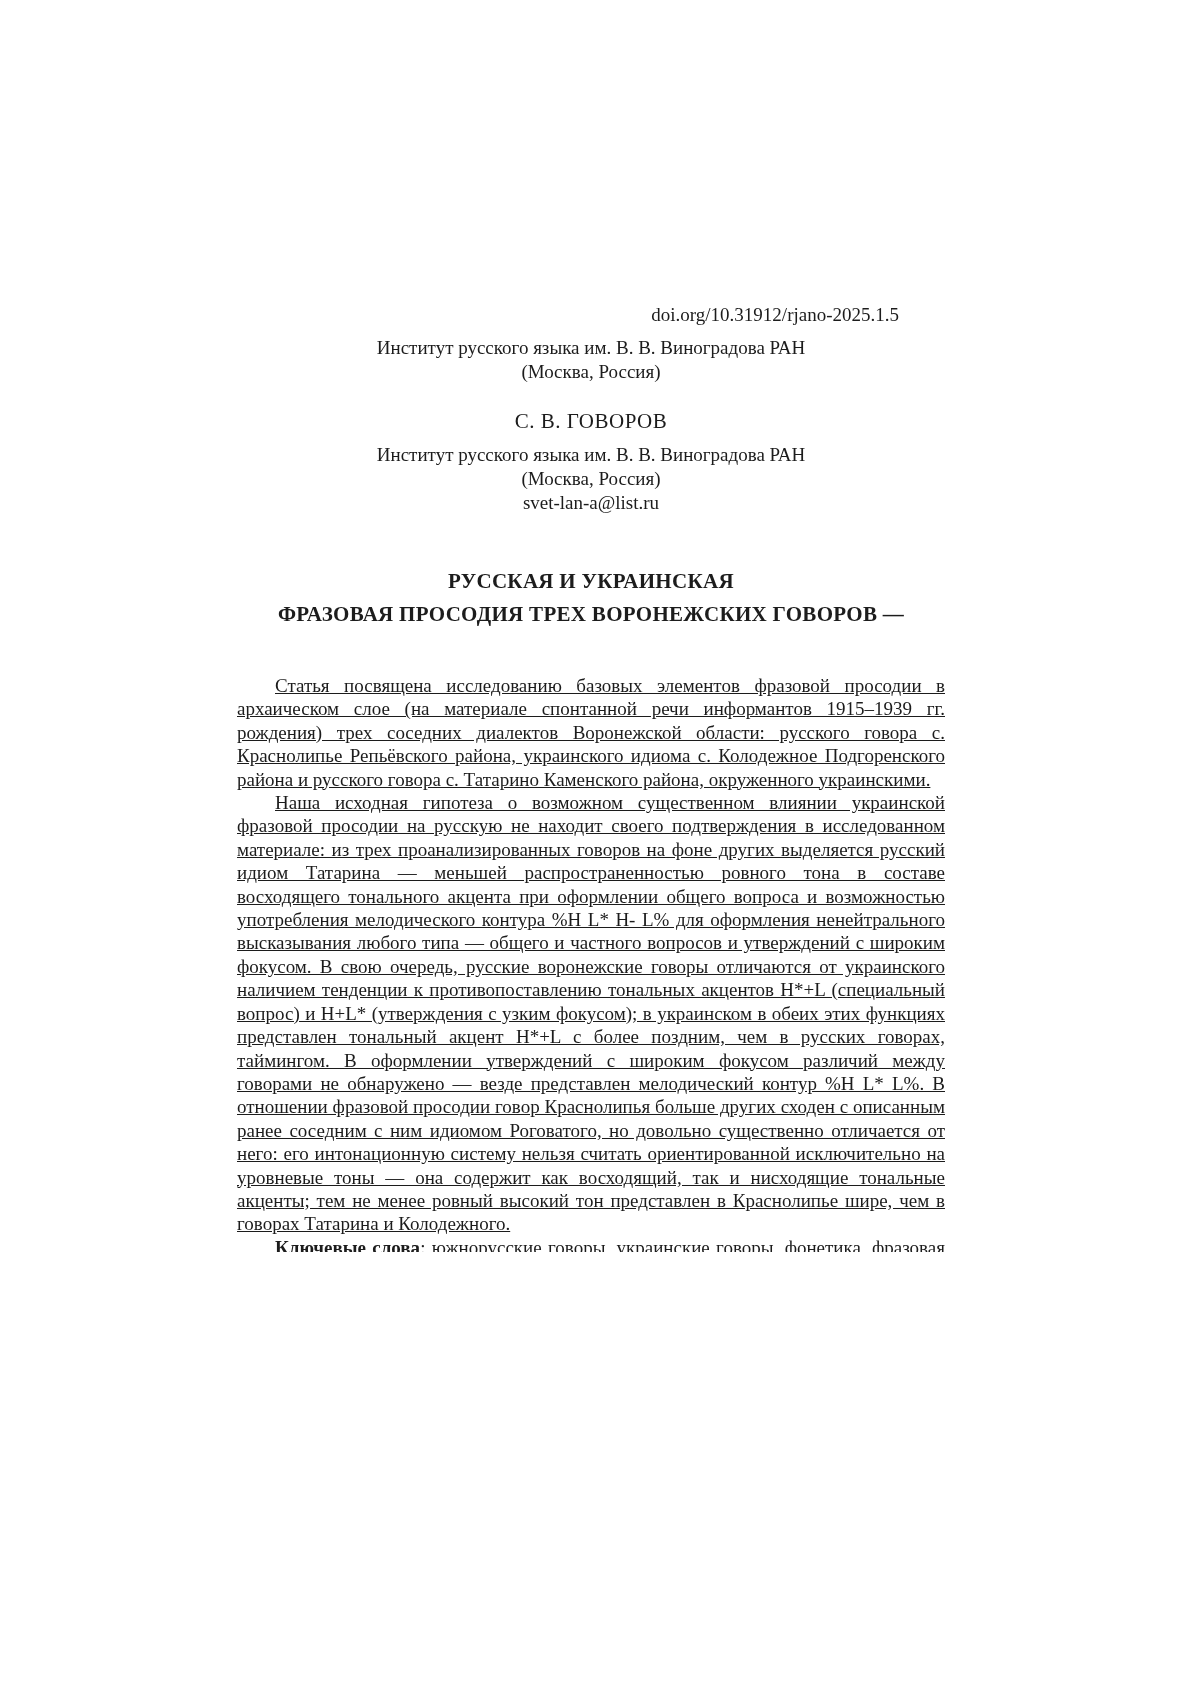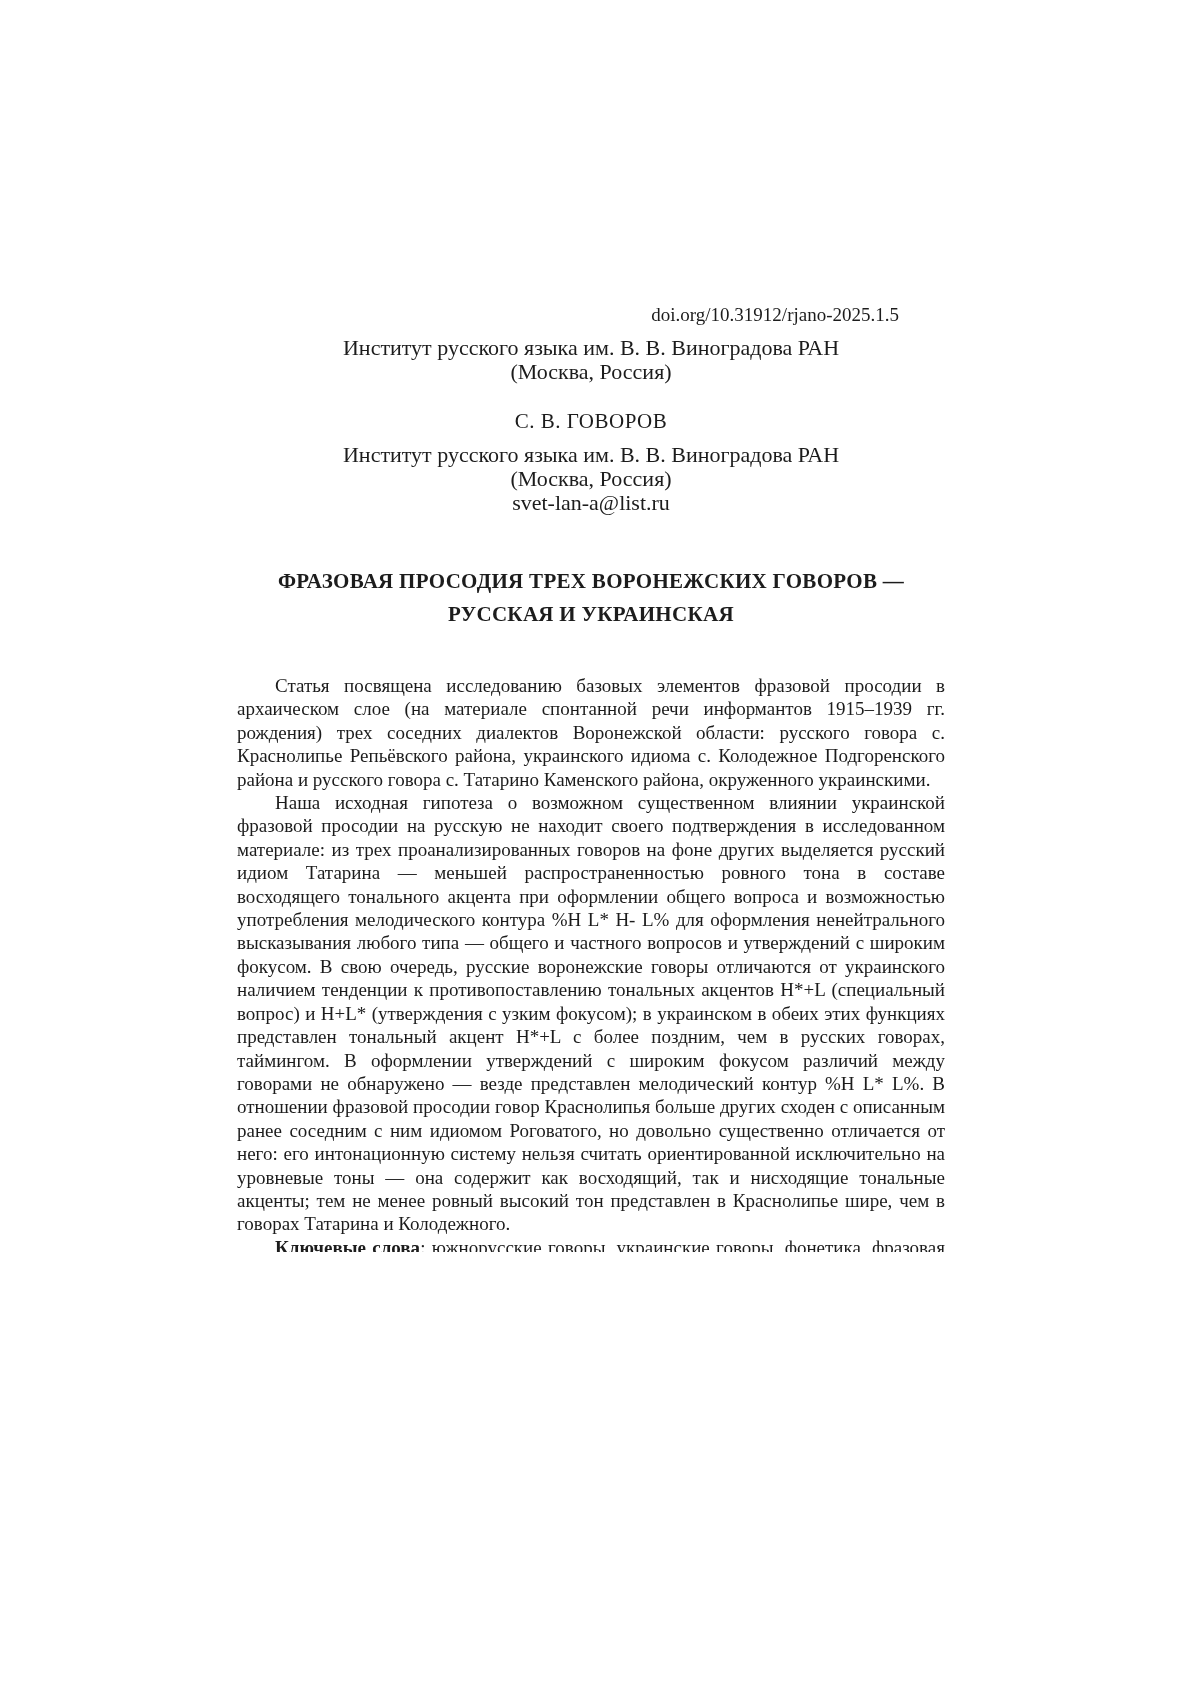--- a/index.html
+++ b/index.html
@@ -32,40 +32,41 @@
   .author-block { text-align: center; }
   .author-name {
     font-size: 21px;
     line-height: 26px;
     letter-spacing: 0.5px;
   }
   .author-name.first { margin-top: 60px; }
   .author-name.second { margin-top: 24px; }
   .author-affil {
     margin-top: 9px;
-    font-size: 22px;
+    font-size: 19px;
     line-height: 24px;
   }
   .paper-title {
     margin-top: 50px;
     text-align: center;
     font-size: 21px;
     font-weight: bold;
     line-height: 33px;
     letter-spacing: 0.3px;
   }
   .abstract {
     margin-top: 43px;
     font-size: 19px;
     line-height: 23.4px;
     text-align: justify;
   }
   .abstract p {
     margin: 0;
     text-indent: 38px;
+    text-decoration: underline;
   }
   .keywords {
     font-size: 19px;
     line-height: 23.4px;
     text-align: justify;
     text-indent: 38px;
   }
   .keywords .kw-label { font-weight: bold; }
 </style>
 </head>
@@ -86,22 +87,22 @@
     <div class="author-block">
       <div class="author-name second">С. В. ГОВОРОВ</div>
       <div class="author-affil">
         <div>Институт русского языка им. В. В. Виноградова РАН</div>
         <div>(Москва, Россия)</div>
         <div>svet-lan-a@list.ru</div>
       </div>
     </div>
 
     <div class="paper-title">
+      <div>РУССКАЯ И УКРАИНСКАЯ</div>
       <div>ФРАЗОВАЯ ПРОСОДИЯ ТРЕХ ВОРОНЕЖСКИХ ГОВОРОВ —</div>
-      <div>РУССКАЯ И УКРАИНСКАЯ</div>
     </div>
 
     <div class="abstract">
       <p>Статья посвящена исследованию базовых элементов фразовой просодии в архаическом слое (на материале спонтанной речи информантов 1915–1939 гг. рождения) трех соседних диалектов Воронежской области: русского говора с. Краснолипье Репьёвского района, украинского идиома с. Колодежное Подгоренского района и русского говора с. Татарино Каменского района, окруженного украинскими.</p>
       <p>Наша исходная гипотеза о возможном существенном влиянии украинской фразовой просодии на русскую не находит своего подтверждения в исследованном материале: из трех проанализированных говоров на фоне других выделяется русский идиом Татарина — меньшей распространенностью ровного тона в составе восходящего тонального акцента при оформлении общего вопроса и возможностью употребления мелодического контура %H L* H- L% для оформления ненейтрального высказывания любого типа — общего и частного вопросов и утверждений с широким фокусом. В свою очередь, русские воронежские говоры отличаются от украинского наличием тенденции к противопоставлению тональных акцентов H*+L (специальный вопрос) и H+L* (утверждения с узким фокусом); в украинском в обеих этих функциях представлен тональный акцент H*+L с более поздним, чем в русских говорах, таймингом. В оформлении утверждений с широким фокусом различий между говорами не обнаружено — везде представлен мелодический контур %H L* L%. В отношении фразовой просодии говор Краснолипья больше других сходен с описанным ранее соседним с ним идиомом Роговатого, но довольно существенно отличается от него: его интонационную систему нельзя считать ориентированной исключительно на уровневые тоны — она содержит как восходящий, так и нисходящие тональные акценты; тем не менее ровный высокий тон представлен в Краснолипье шире, чем в говорах Татарина и Колодежного.</p>
     </div>
 
     <div class="keywords">
       <span class="kw-label">Ключевые слова</span><span>: южнорусские говоры, украинские говоры, фонетика, фразовая интонация, тональный акцент.</span>
     </div>

